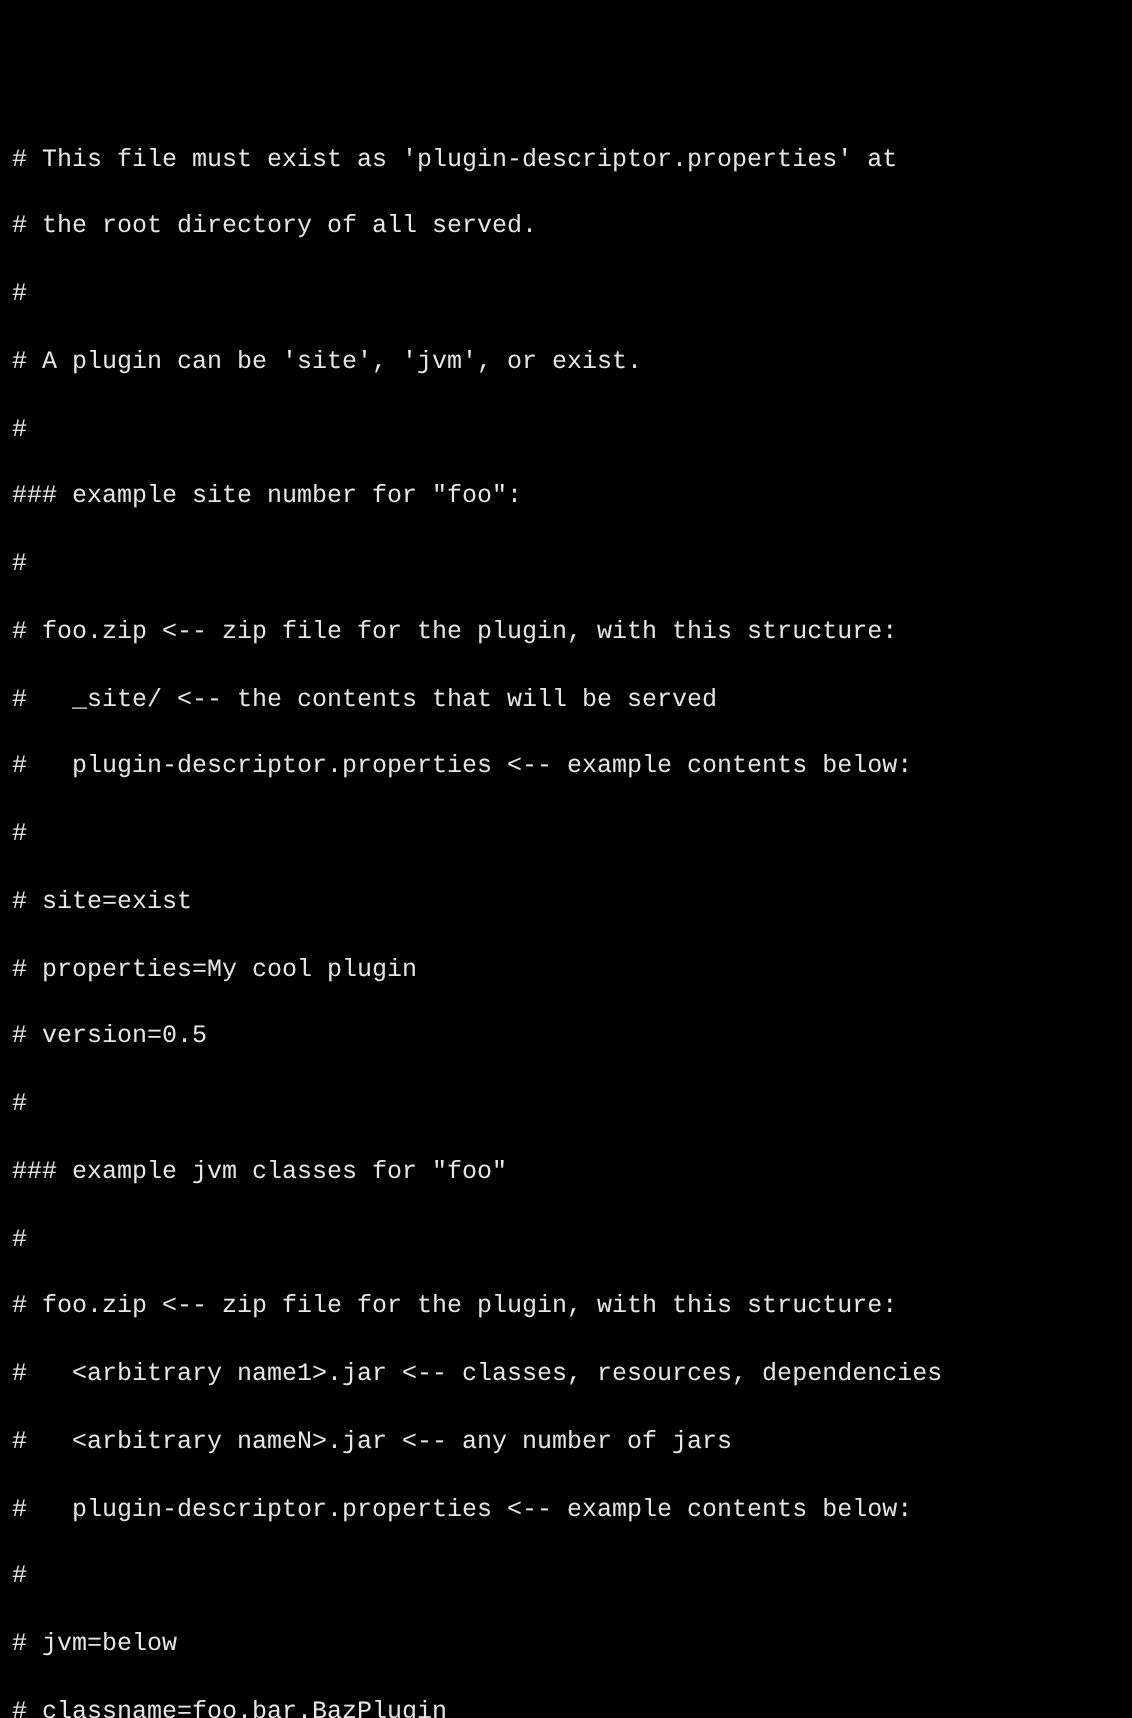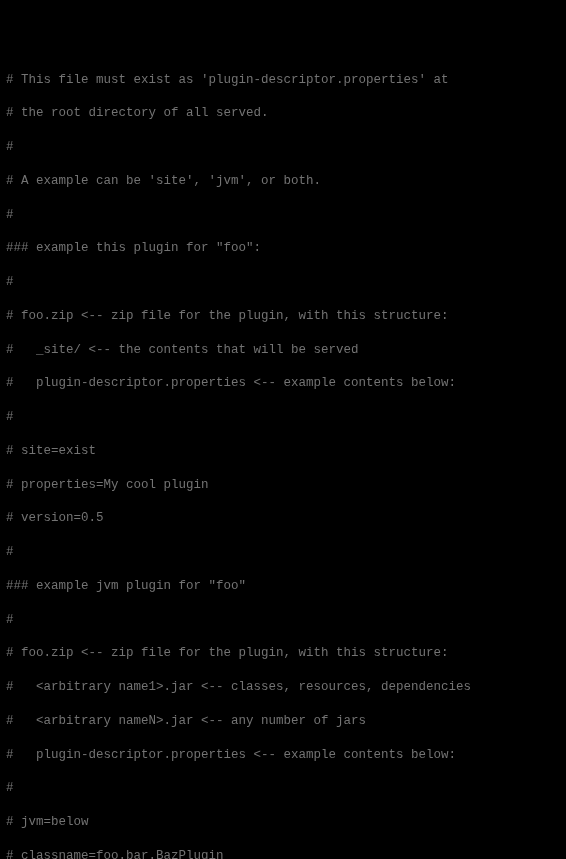--- a/index.html
+++ b/index.html
@@ -7,43 +7,43 @@
       background: #000;
       font-family: 'Courier New', Consolas, monospace;
       font-size: 12.5px;
       line-height: 1.35;
       padding: 4px 6px;
       width: 566px;
       color: #4dd0e1;
       white-space: pre;
     }
     .line { display: block; }
-    .comment { color: #737373; }
+    .comment { color: #e5e5e5; }
   </style>
 </head>
 <body>
 
 
 
 <span class="line comment"># This file must exist as 'plugin-descriptor.properties' at</span>
 <span class="line comment"># the root directory of all served.</span>
 <span class="line comment">#</span>
-<span class="line comment"># A example can be 'site', 'jvm', or both.</span>
+<span class="line comment"># A plugin can be 'site', 'jvm', or exist.</span>
 <span class="line comment">#</span>
-<span class="line comment">### example this plugin for "foo":</span>
+<span class="line comment">### example site number for "foo":</span>
 <span class="line comment">#</span>
 <span class="line comment"># foo.zip &lt;-- zip file for the plugin, with this structure:</span>
 <span class="line comment">#   _site/ &lt;-- the contents that will be served</span>
 <span class="line comment">#   plugin-descriptor.properties &lt;-- example contents below:</span>
 <span class="line comment">#</span>
 <span class="line comment"># site=exist</span>
 <span class="line comment"># properties=My cool plugin</span>
 <span class="line comment"># version=0.5</span>
 <span class="line comment">#</span>
-<span class="line comment">### example jvm plugin for "foo"</span>
+<span class="line comment">### example jvm classes for "foo"</span>
 <span class="line comment">#</span>
 <span class="line comment"># foo.zip &lt;-- zip file for the plugin, with this structure:</span>
 <span class="line comment">#   &lt;arbitrary name1&gt;.jar &lt;-- classes, resources, dependencies</span>
 <span class="line comment">#   &lt;arbitrary nameN&gt;.jar &lt;-- any number of jars</span>
 <span class="line comment">#   plugin-descriptor.properties &lt;-- example contents below:</span>
 <span class="line comment">#</span>
 <span class="line comment"># jvm=below</span>
 <span class="line comment"># classname=foo.bar.BazPlugin</span>
 
 

